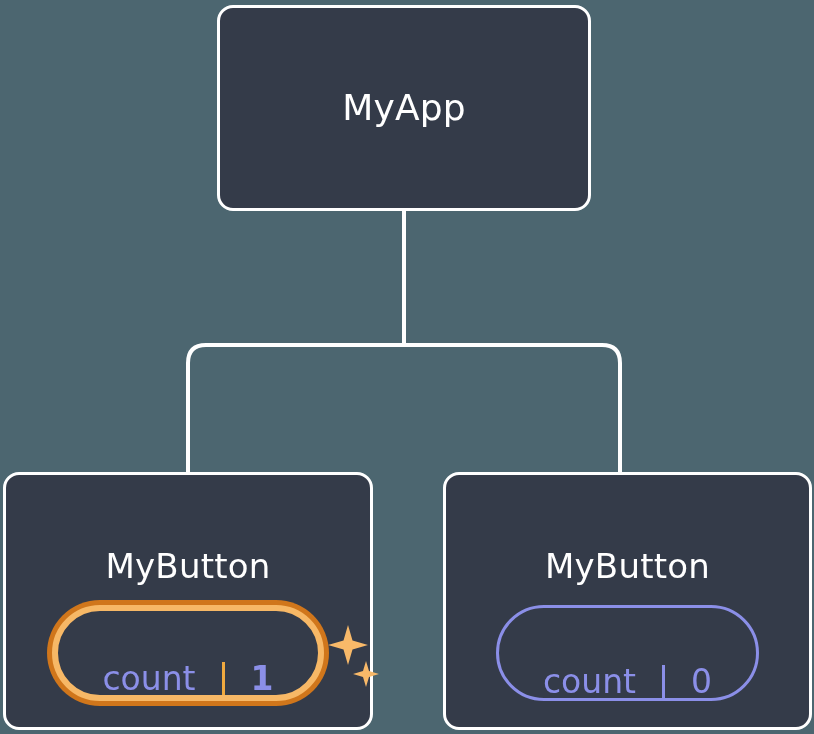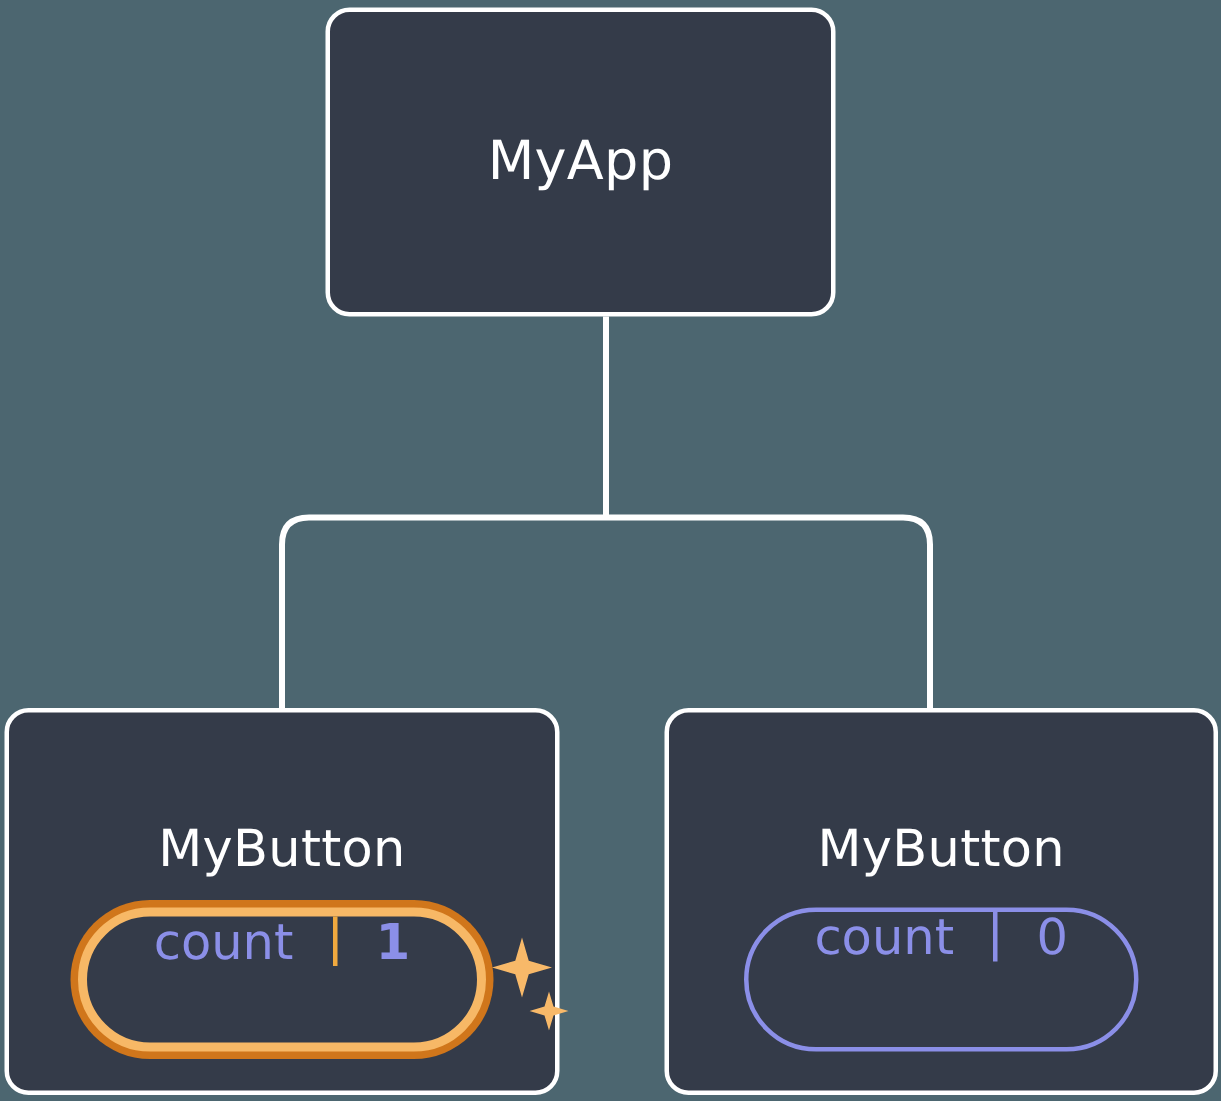--- a/index.html
+++ b/index.html
@@ -31,21 +31,21 @@
     background: #343b49;
     border: 3px solid #ffffff;
     border-radius: 16px;
     display: flex;
     flex-direction: column;
     align-items: center;
   }
   #node-root {
     left: 217px;
     top: 5px;
-    width: 340px;
+    width: 374px;
     height: 206px;
     justify-content: center;
   }
   #node-child-left {
     left: 3px;
     top: 472px;
     width: 370px;
     height: 258px;
   }
   #node-child-right {
@@ -72,21 +72,21 @@
     position: relative;
     margin-top: 22px;
     display: flex;
     align-items: center;
     justify-content: center;
     width: 100%;
   }
   .pill {
     box-sizing: border-box;
     display: flex;
-    align-items: flex-start;
+    align-items: flex-end;
     height: 96px;
     border-radius: 48px;
     background: transparent;
   }
   .pill-plain {
     border: 3px solid #8b8fe8;
   }
   .pill-highlight {
     border: 6px solid #f7b866;
     box-shadow: 0 0 0 5px #d0761b;

